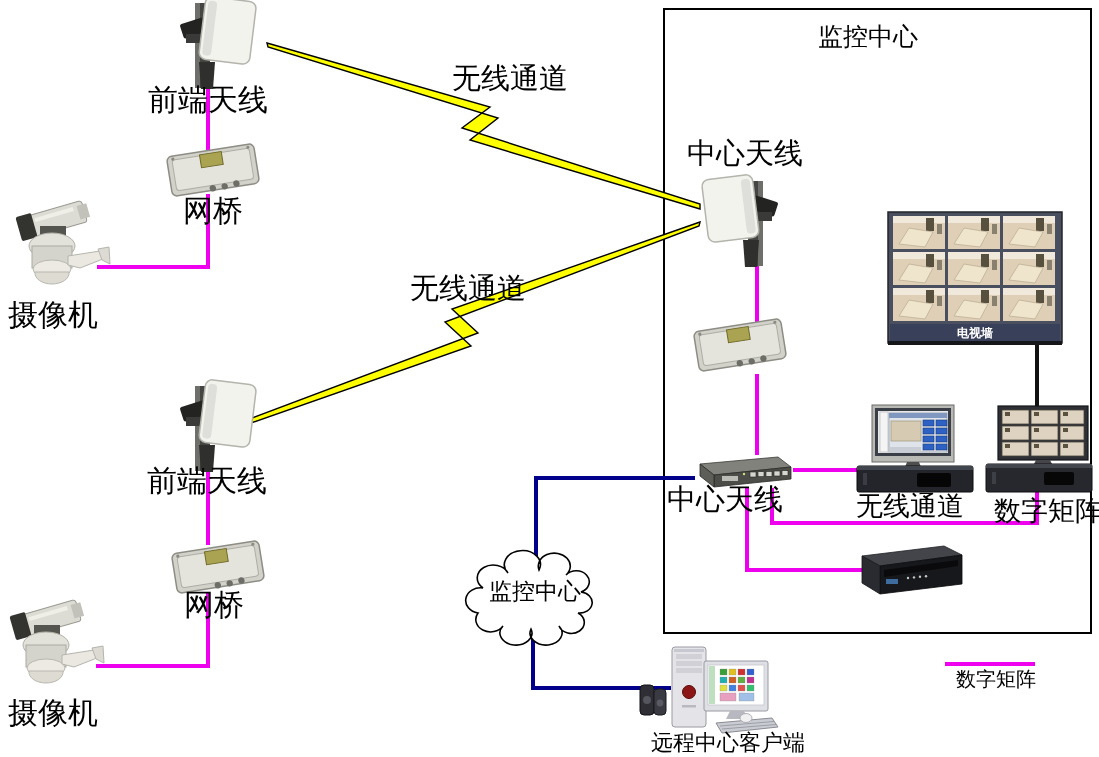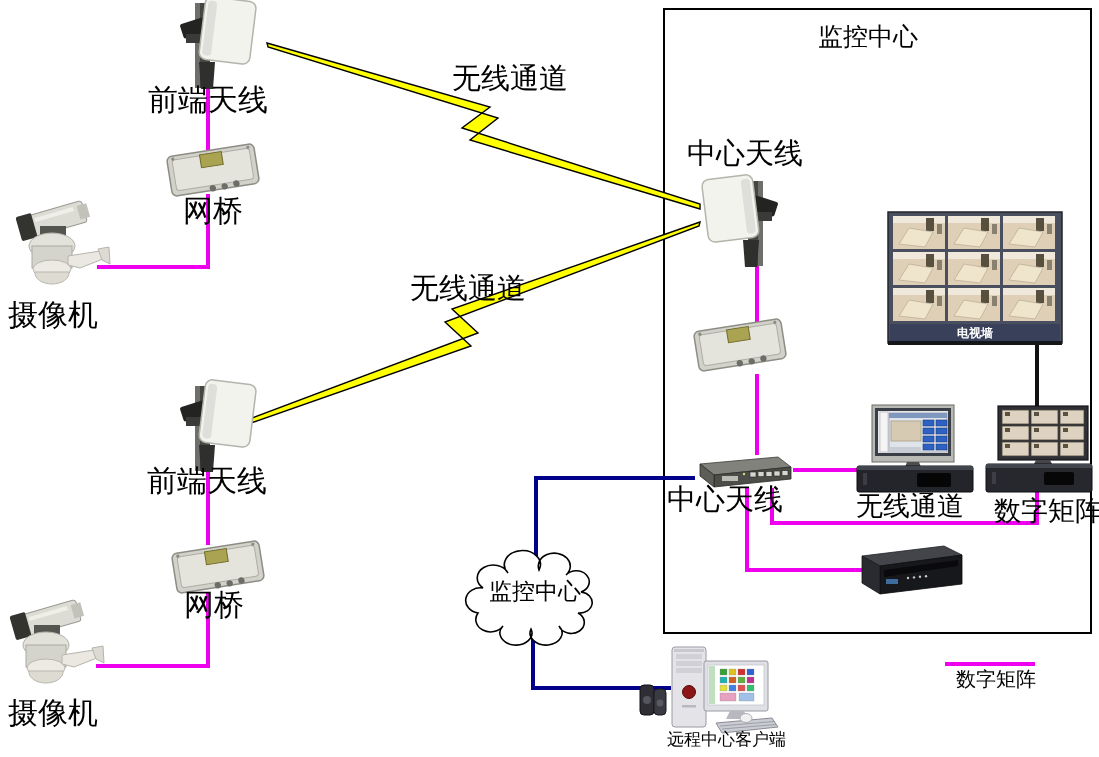--- a/index.html
+++ b/index.html
@@ -279,15 +279,15 @@
 
   <div class="lbl" style="left:452px;top:63px;font-size:29px;">无线通道</div>
   <div class="lbl" style="left:410px;top:273px;font-size:29px;">无线通道</div>
 
   <div class="lbl" style="left:687px;top:138px;font-size:29px;">中心天线</div>
   <div class="lbl" style="left:667px;top:484px;font-size:29px;">中心天线</div>
   <div class="lbl" style="left:856px;top:492px;font-size:27px;">无线通道</div>
   <div class="lbl" style="left:994px;top:497px;font-size:27px;">数字矩阵</div>
 
   <div class="lbl" style="left:489px;top:580px;font-size:23px;">监控中心</div>
-  <div class="lbl" style="left:651px;top:731px;font-size:17px;margin-left:16px;">远程中心客户端</div>
+  <div class="lbl" style="left:651px;top:731px;font-size:22px;">远程中心客户端</div>
   <div class="lbl" style="left:956px;top:669px;font-size:20px;">数字矩阵</div>
 </div>
 
 </body></html>

